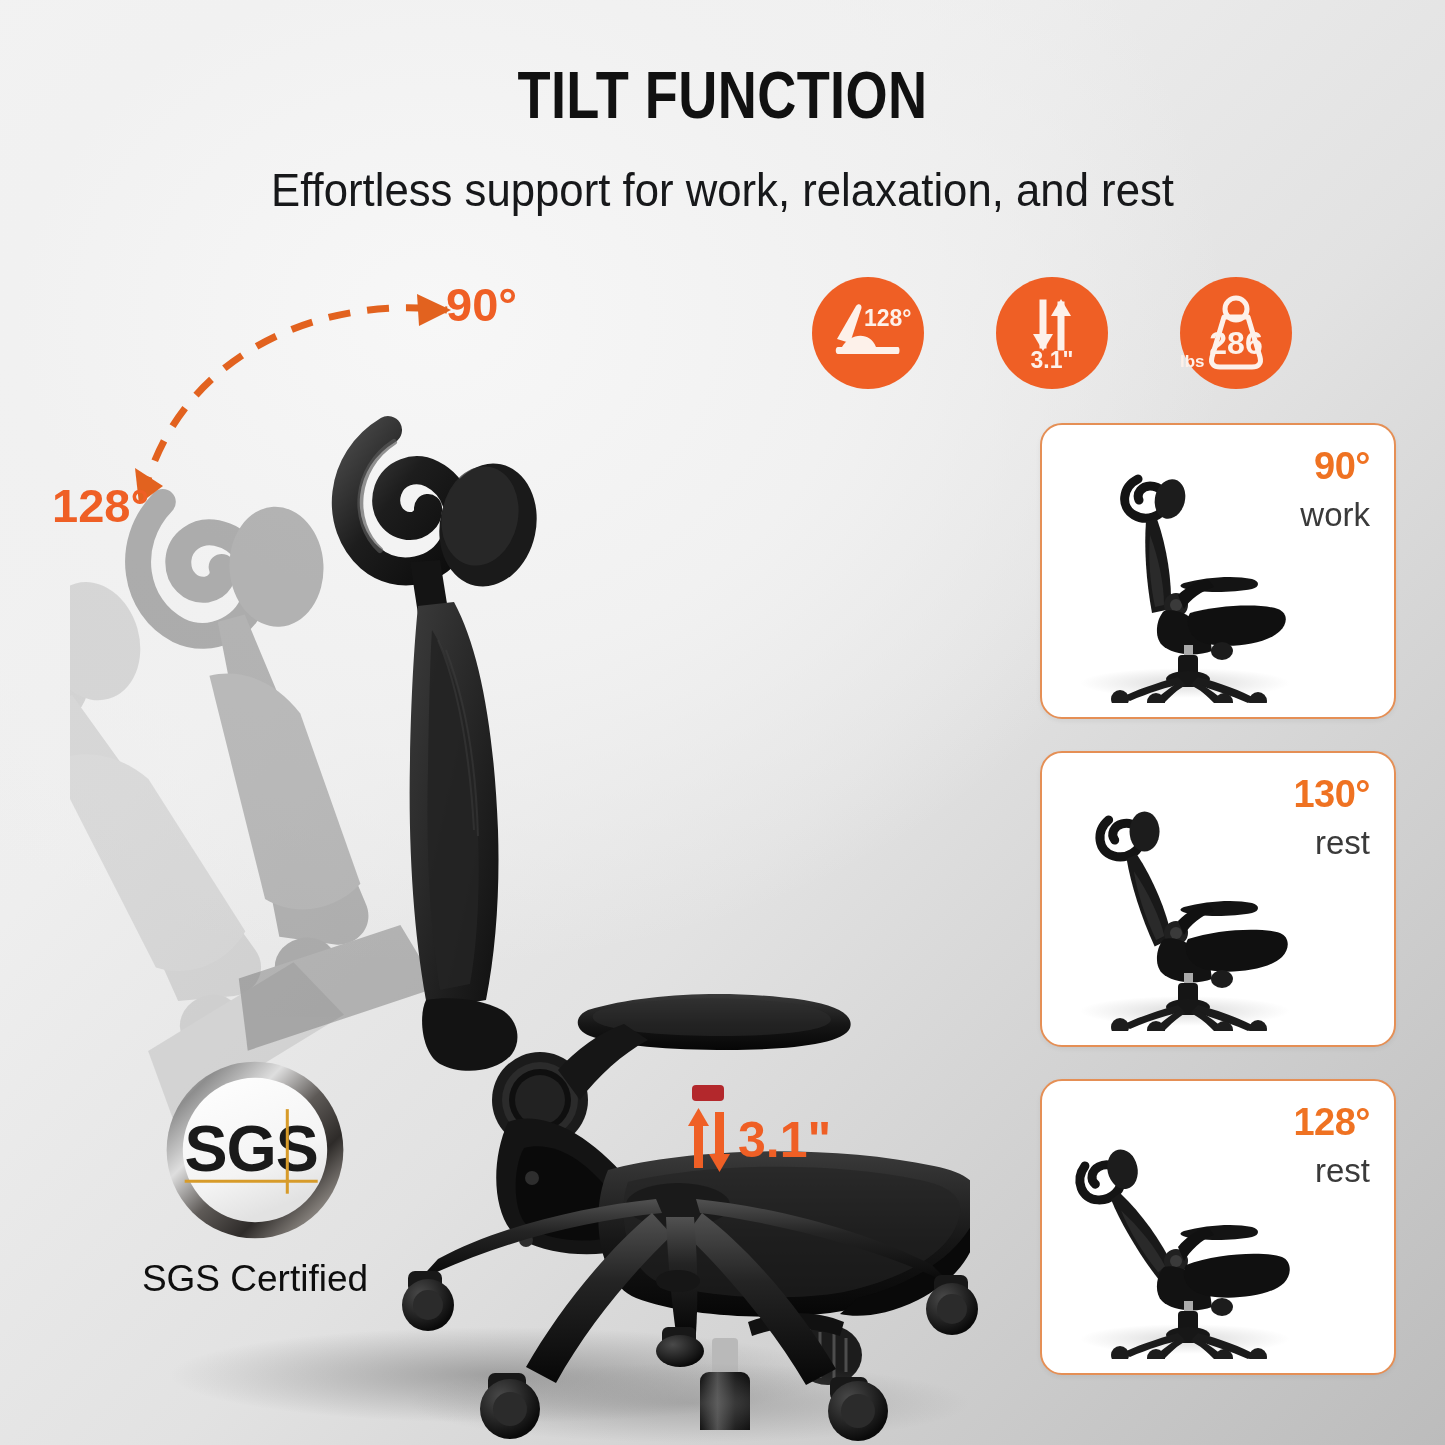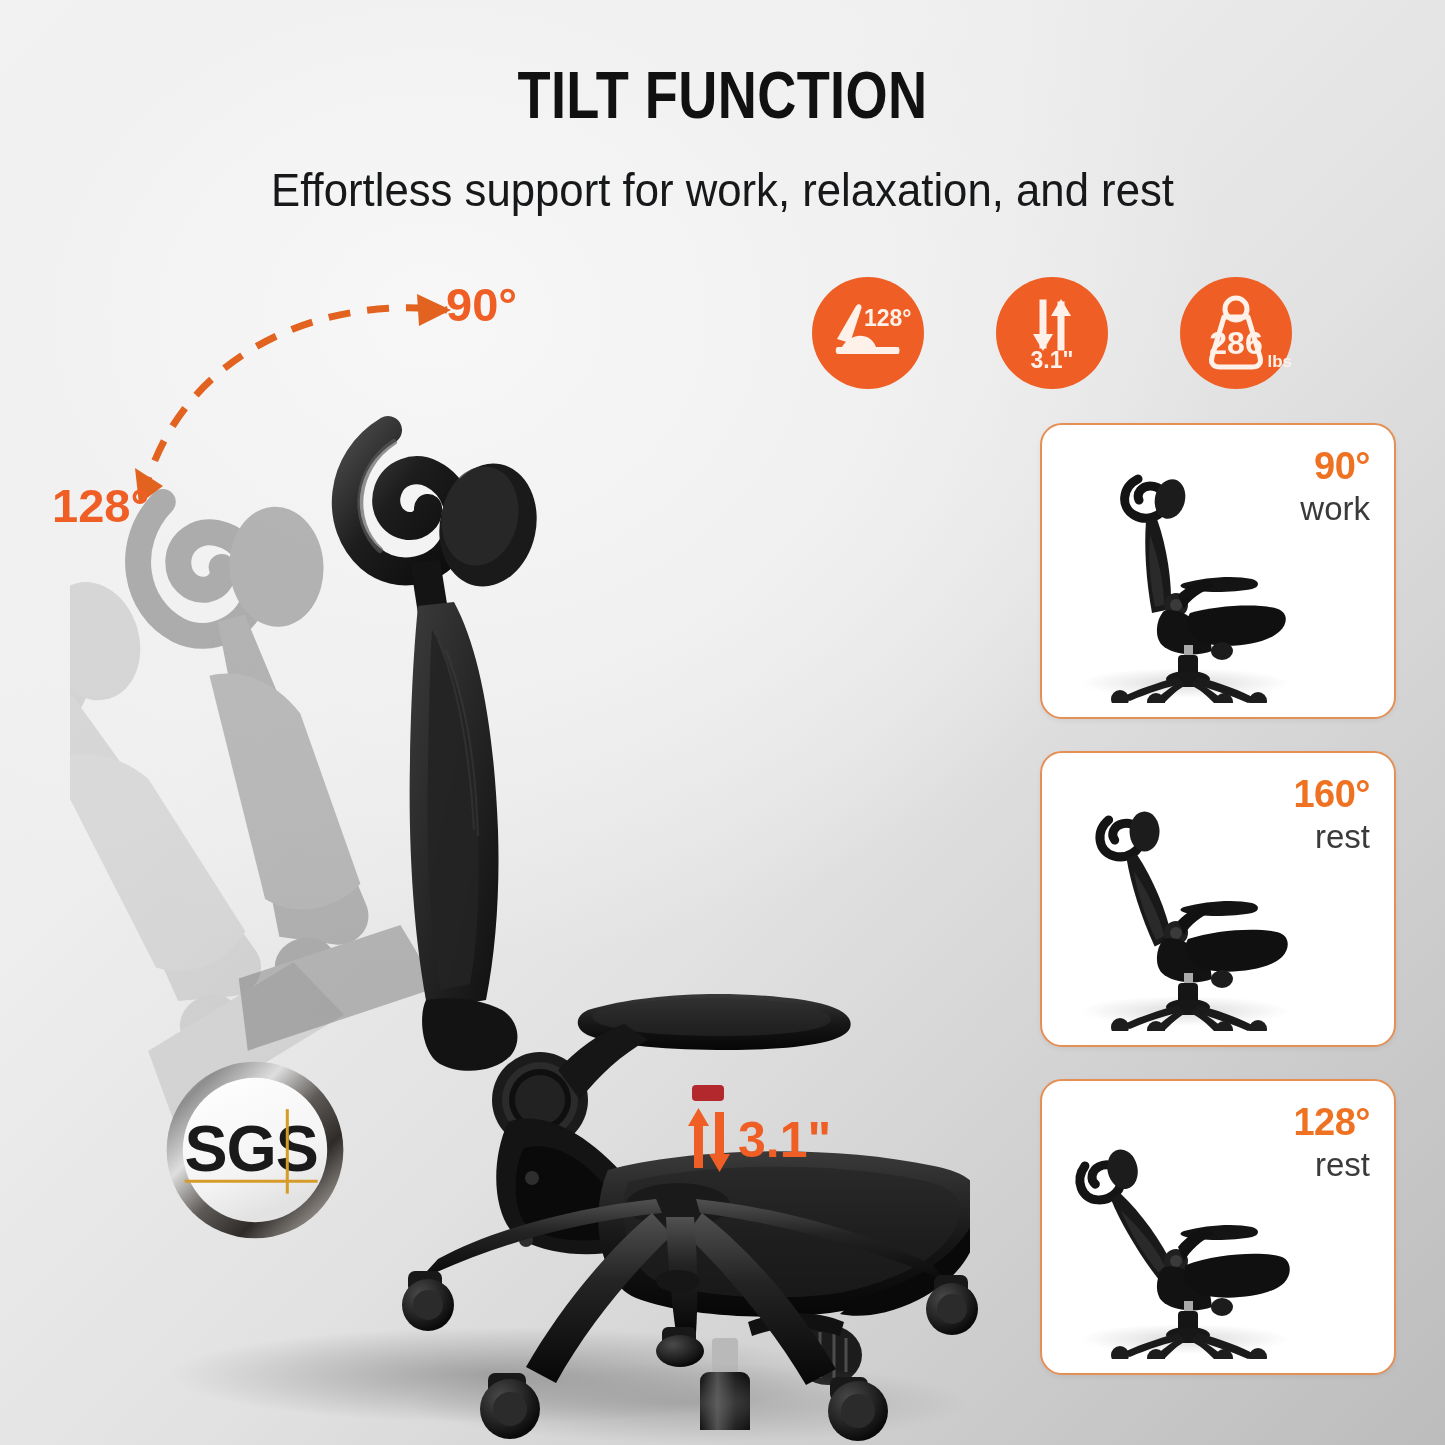--- a/index.html
+++ b/index.html
@@ -72,21 +72,21 @@
   .badge svg { display: block; }
   .badge-num {
     position: absolute;
     color: #fdf1ea;
     font-weight: bold;
     line-height: 1;
   }
   .b1-num { font-size: 23px; top: 30px; left: 52px; }
   .b2-num { font-size: 23px; bottom: 17px; left: 0; width: 100%; text-align: center; }
   .b3-num { font-size: 32px; top: 50px; left: 0; width: 100%; text-align: center; }
-  .b3-unit { font-size: 17px; top: 76px; left: 0; width: 100%; text-align: right; }
+  .b3-unit { font-size: 17px; top: 76px; left: 0; width: 100%; text-align: left; }
 
   
   .ann {
     position: absolute;
     color: #ef5f25;
     font-weight: bold;
     line-height: 1;
     white-space: nowrap;
   }
   .ann-90  { top: 281px; left: 446px; font-size: 47px; }
@@ -140,21 +140,21 @@
     text-align: right;
     line-height: 1;
   }
   .card-angle {
     font-size: 38px;
     font-weight: bold;
     color: #ef7222;
     letter-spacing: -0.5px;
   }
   .card-mode {
-    margin-top: 7px;
+    margin-top: 13px;
     font-size: 33px;
     color: #3a3a3a;
   }
   .card-chair { position: absolute; bottom: 14px; left: 18px; }
 </style>
 </head>
 <body>
 
 <div id="stage">
 
@@ -415,20 +415,21 @@
       </defs>
       <circle cx="100" cy="100" r="93" fill="url(#ring)"></circle>
       <circle cx="100" cy="100" r="76" fill="url(#disc)"></circle>
       <text x="96" y="122" text-anchor="middle" font-family="'Liberation Sans', sans-serif" font-size="68" font-weight="bold" fill="#1a1a1a" letter-spacing="-1">SGS</text>
       <g stroke="#d79b2a" stroke-width="3.2">
         <line x1="26" y1="133" x2="166" y2="133"></line>
         <line x1="134" y1="57" x2="134" y2="146"></line>
       </g>
     </svg>
     <div class="sgs-caption">
+      <div>SGS Certified</div>
     </div>
   </div>
 
   <div class="cards">
 
     <div class="card">
       <div class="card-label">
         <div class="card-angle">90°</div>
         <div class="card-mode">work</div>
       </div>
@@ -472,21 +473,21 @@
         <path d="M136 226 C150 234 160 242 166 248 L154 248 C148 242 140 234 130 230 Z" fill="#1b1b1b"></path>
         <circle cx="60" cy="244" r="9" fill="#1d1d1d"></circle>
         <circle cx="198" cy="246" r="9" fill="#1d1d1d"></circle>
         <circle cx="96" cy="247" r="9" fill="#1d1d1d"></circle>
         <circle cx="164" cy="247" r="9" fill="#1d1d1d"></circle>
       </svg>
     </div>
 
     <div class="card">
       <div class="card-label">
-        <div class="card-angle">160°</div>
+        <div class="card-angle">130°</div>
         <div class="card-mode">rest</div>
       </div>
       <svg class="card-chair" width="250" height="248" viewBox="0 0 250 248">
         <ellipse cx="125" cy="228" rx="105" ry="15" fill="url(#cs1)"></ellipse>
         <g transform="rotate(-14 116 150)">
           <path d="M78 24 C62 32 60 52 74 60 C86 67 102 62 105 50 C108 39 100 31 90 31
                    C82 31 76 38 79 45" fill="none" stroke="#141414" stroke-width="9" stroke-linecap="round"></path>
           <ellipse cx="110" cy="44" rx="15" ry="20" fill="#1c1c1c" transform="rotate(14 110 44)"></ellipse>
           <path d="M86 66 L97 64 C107 92 112 126 111 154 L92 158 C86 126 84 92 86 66 Z" fill="#191919"></path>
           <path d="M90 80 C99 104 104 130 104 150 L95 152 C90 128 88 102 90 80 Z" fill="#2a2a2a"></path>

